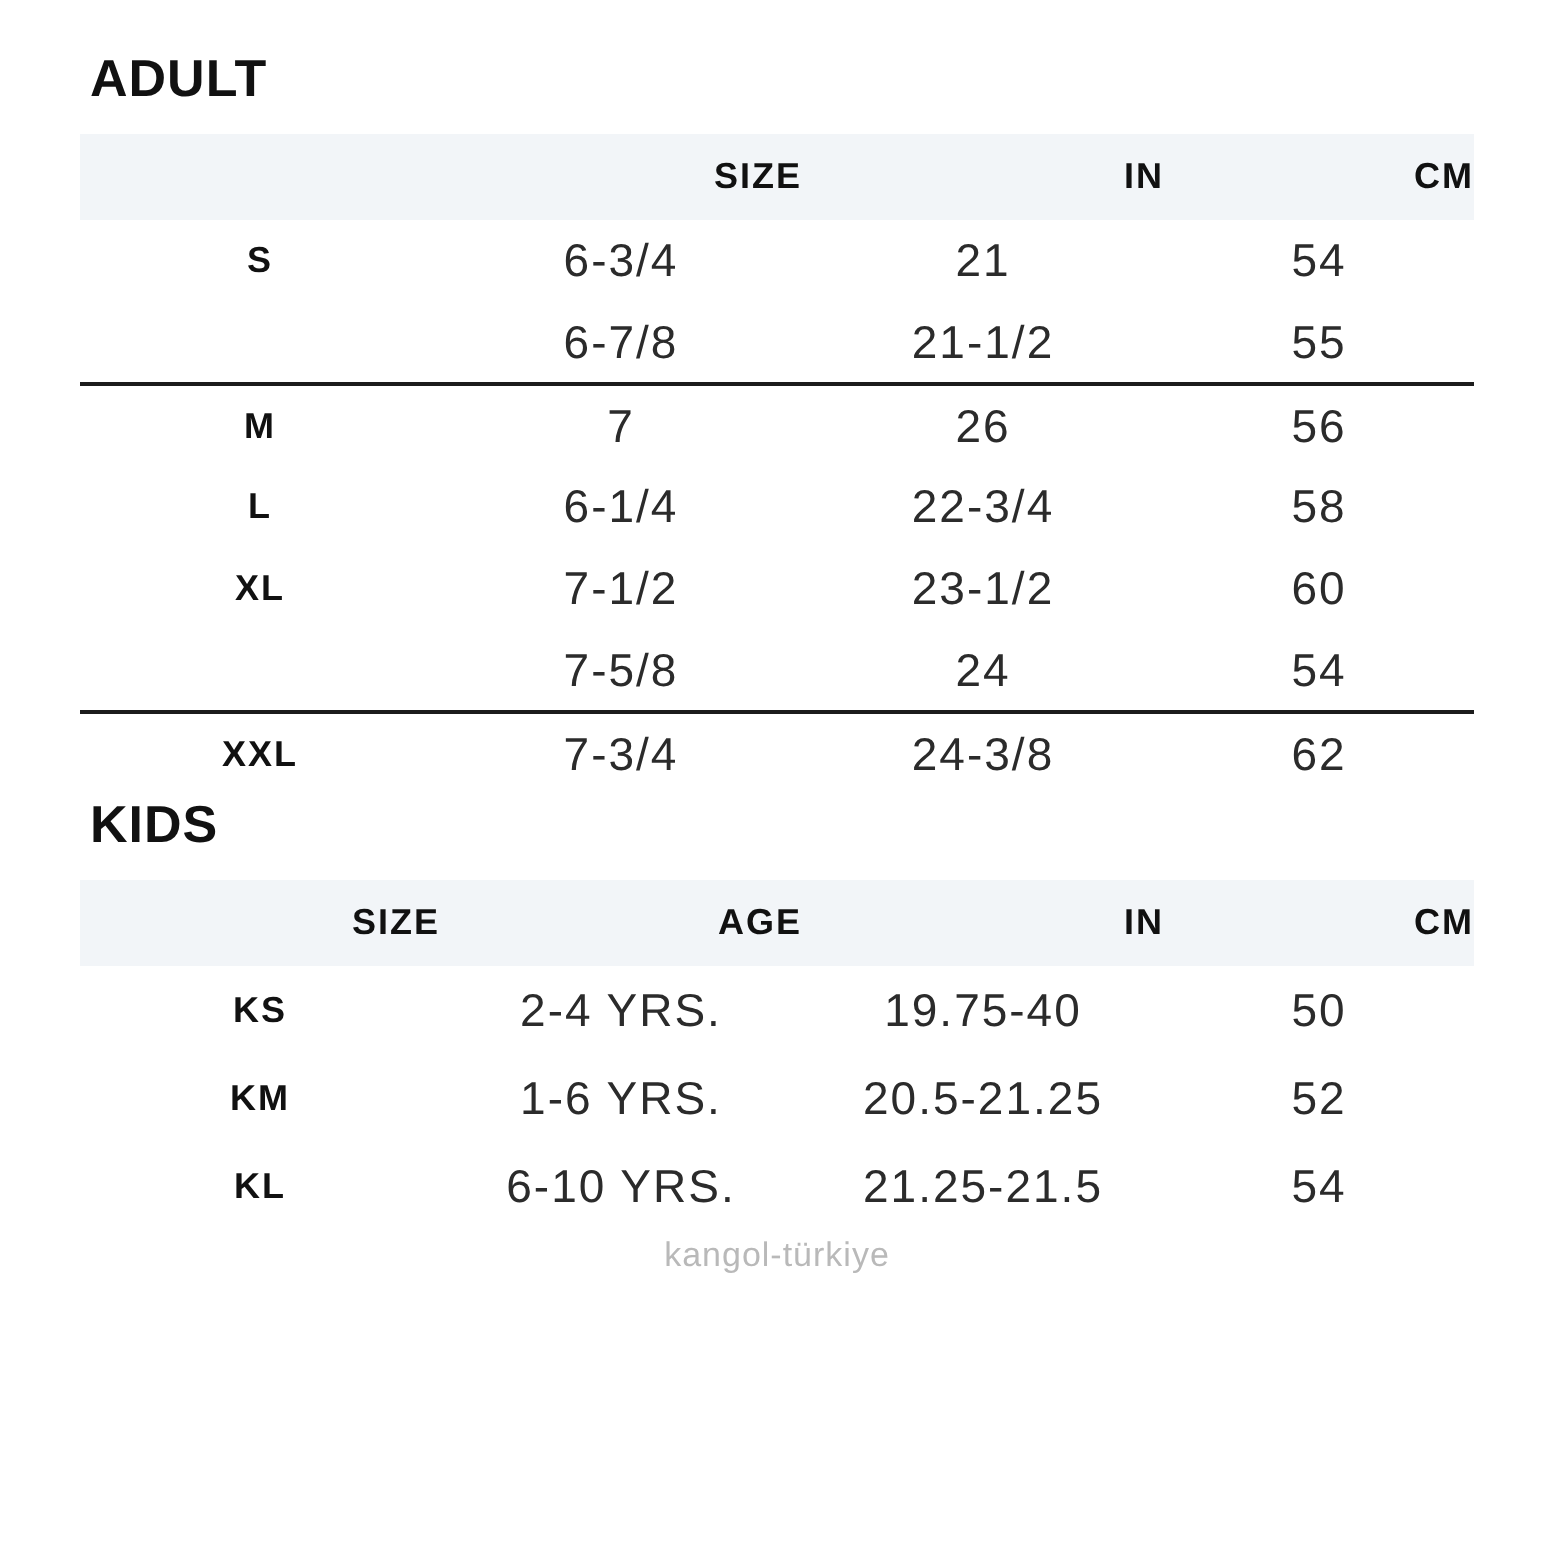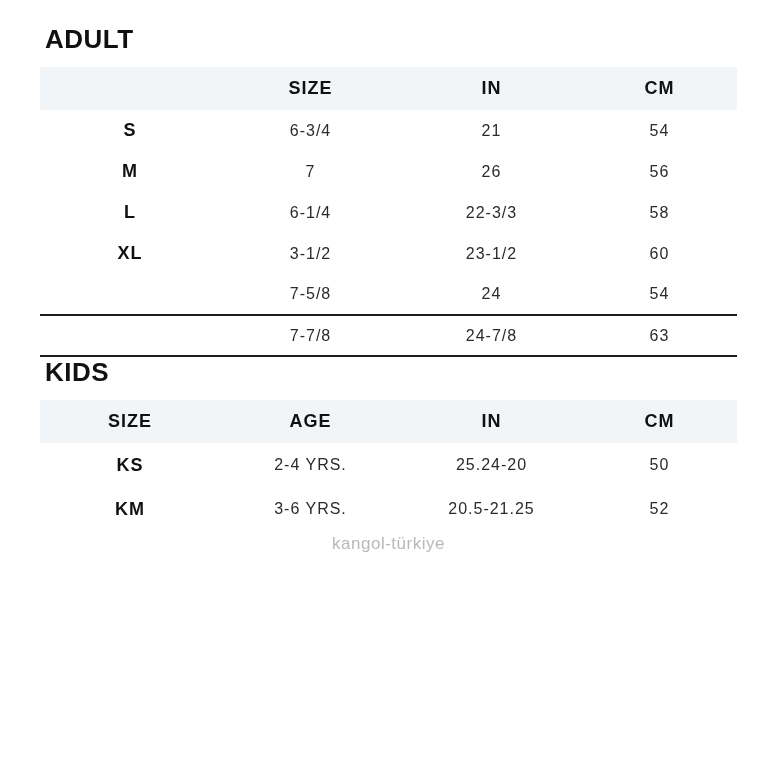--- a/index.html
+++ b/index.html
@@ -41,27 +41,27 @@
   col.c2 { width: 181px; }
   col.c3 { width: 181px; }
   col.c4 { width: 155px; }
   thead th {
     height: 43px;
     background: var(--header-bg);
     font-size: 18px;
     font-weight: 800;
     color: var(--label);
     letter-spacing: 1px;
-    text-align: center;
+    text-align: right;
     vertical-align: middle;
     padding: 0;
   }
   tbody td {
     height: 41px;
-    font-size: 16px;
+    font-size: 23px;
     font-weight: 300;
     color: var(--text);
     letter-spacing: 1px;
     text-align: center;
     vertical-align: middle;
     padding: 0;
   }
   tbody td.label {
     font-size: 18px;
     font-weight: 800;
@@ -101,49 +101,55 @@
         <th>CM</th>
       </tr>
     </thead>
     <tbody>
         <tr>
           <td class="label">S</td>
           <td>6-3/4</td>
           <td>21</td>
           <td>54</td>
         </tr>
+        <tr class="group-end">
+          <td class="label"></td>
+          <td>6-7/8</td>
+          <td>21-1/2</td>
+          <td>55</td>
+        </tr>
         <tr>
           <td class="label">M</td>
           <td>7</td>
           <td>26</td>
           <td>56</td>
         </tr>
         <tr>
           <td class="label">L</td>
           <td>6-1/4</td>
-          <td>22-3/3</td>
+          <td>22-3/4</td>
           <td>58</td>
         </tr>
         <tr>
           <td class="label">XL</td>
-          <td>3-1/2</td>
+          <td>7-1/2</td>
           <td>23-1/2</td>
           <td>60</td>
         </tr>
         <tr class="group-end">
           <td class="label"></td>
           <td>7-5/8</td>
           <td>24</td>
           <td>54</td>
         </tr>
-        <tr class="group-end">
-          <td class="label"></td>
-          <td>7-7/8</td>
-          <td>24-7/8</td>
-          <td>63</td>
+        <tr>
+          <td class="label">XXL</td>
+          <td>7-3/4</td>
+          <td>24-3/8</td>
+          <td>62</td>
         </tr>
       </tbody>
   </table>
 
   <h2 class="section-title kids">KIDS</h2>
 
   <table class="kids-table">
     <colgroup>
         <col class="c1">
         <col class="c2">
@@ -155,27 +161,33 @@
         <th>SIZE</th>
         <th>AGE</th>
         <th>IN</th>
         <th>CM</th>
       </tr>
     </thead>
     <tbody>
         <tr>
           <td class="label">KS</td>
           <td>2-4 YRS.</td>
-          <td>25.24-20</td>
+          <td>19.75-40</td>
           <td>50</td>
         </tr>
         <tr>
           <td class="label">KM</td>
-          <td>3-6 YRS.</td>
+          <td>1-6 YRS.</td>
           <td>20.5-21.25</td>
           <td>52</td>
+        </tr>
+        <tr>
+          <td class="label">KL</td>
+          <td>6-10 YRS.</td>
+          <td>21.25-21.5</td>
+          <td>54</td>
         </tr>
       </tbody>
   </table>
 
   <div class="footer">kangol-türkiye</div>
 
 </div>
 
 </body></html>

